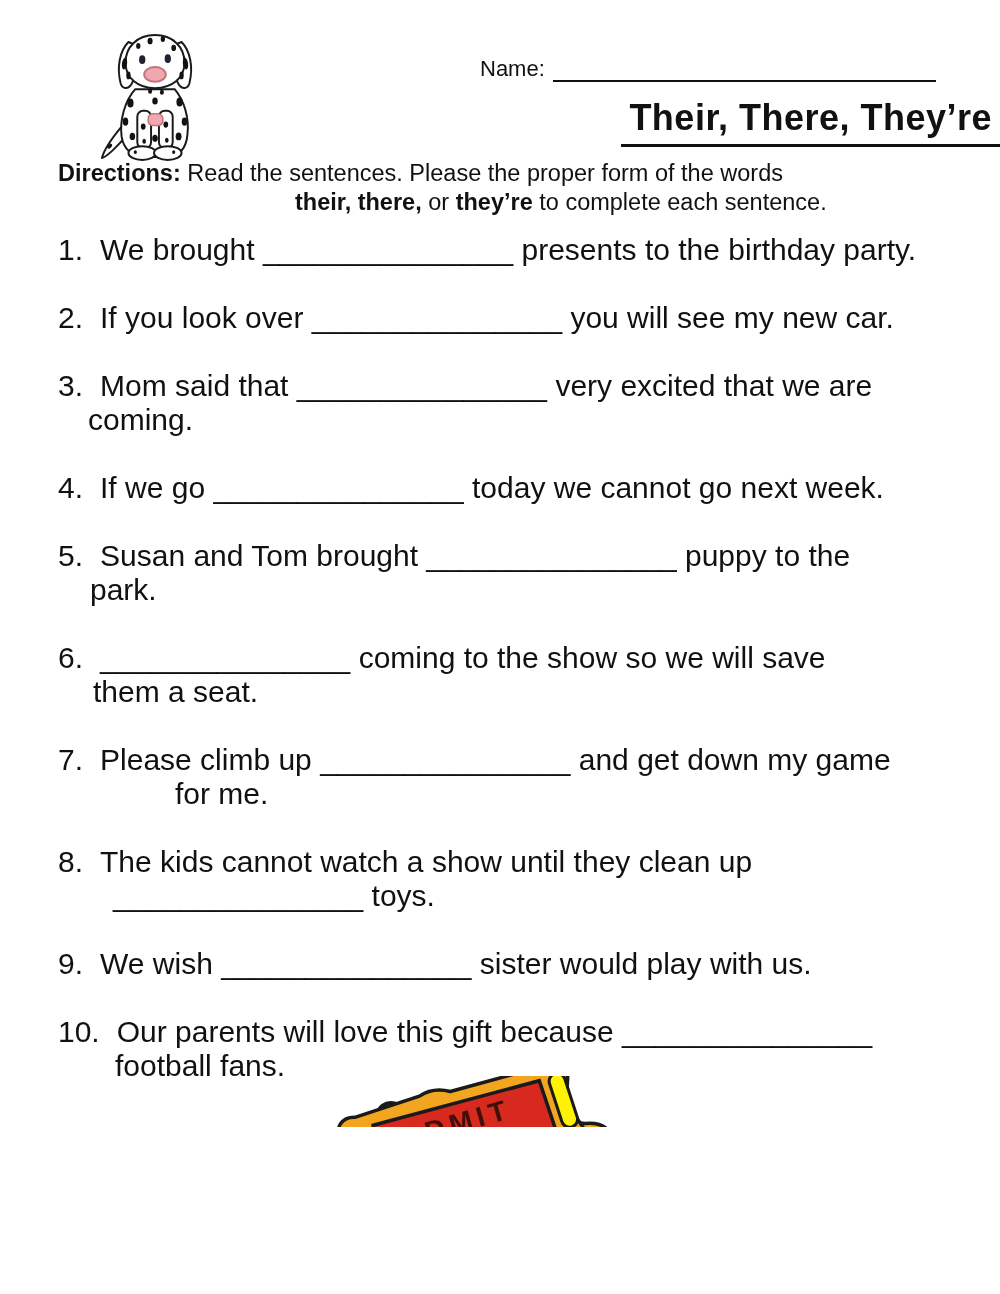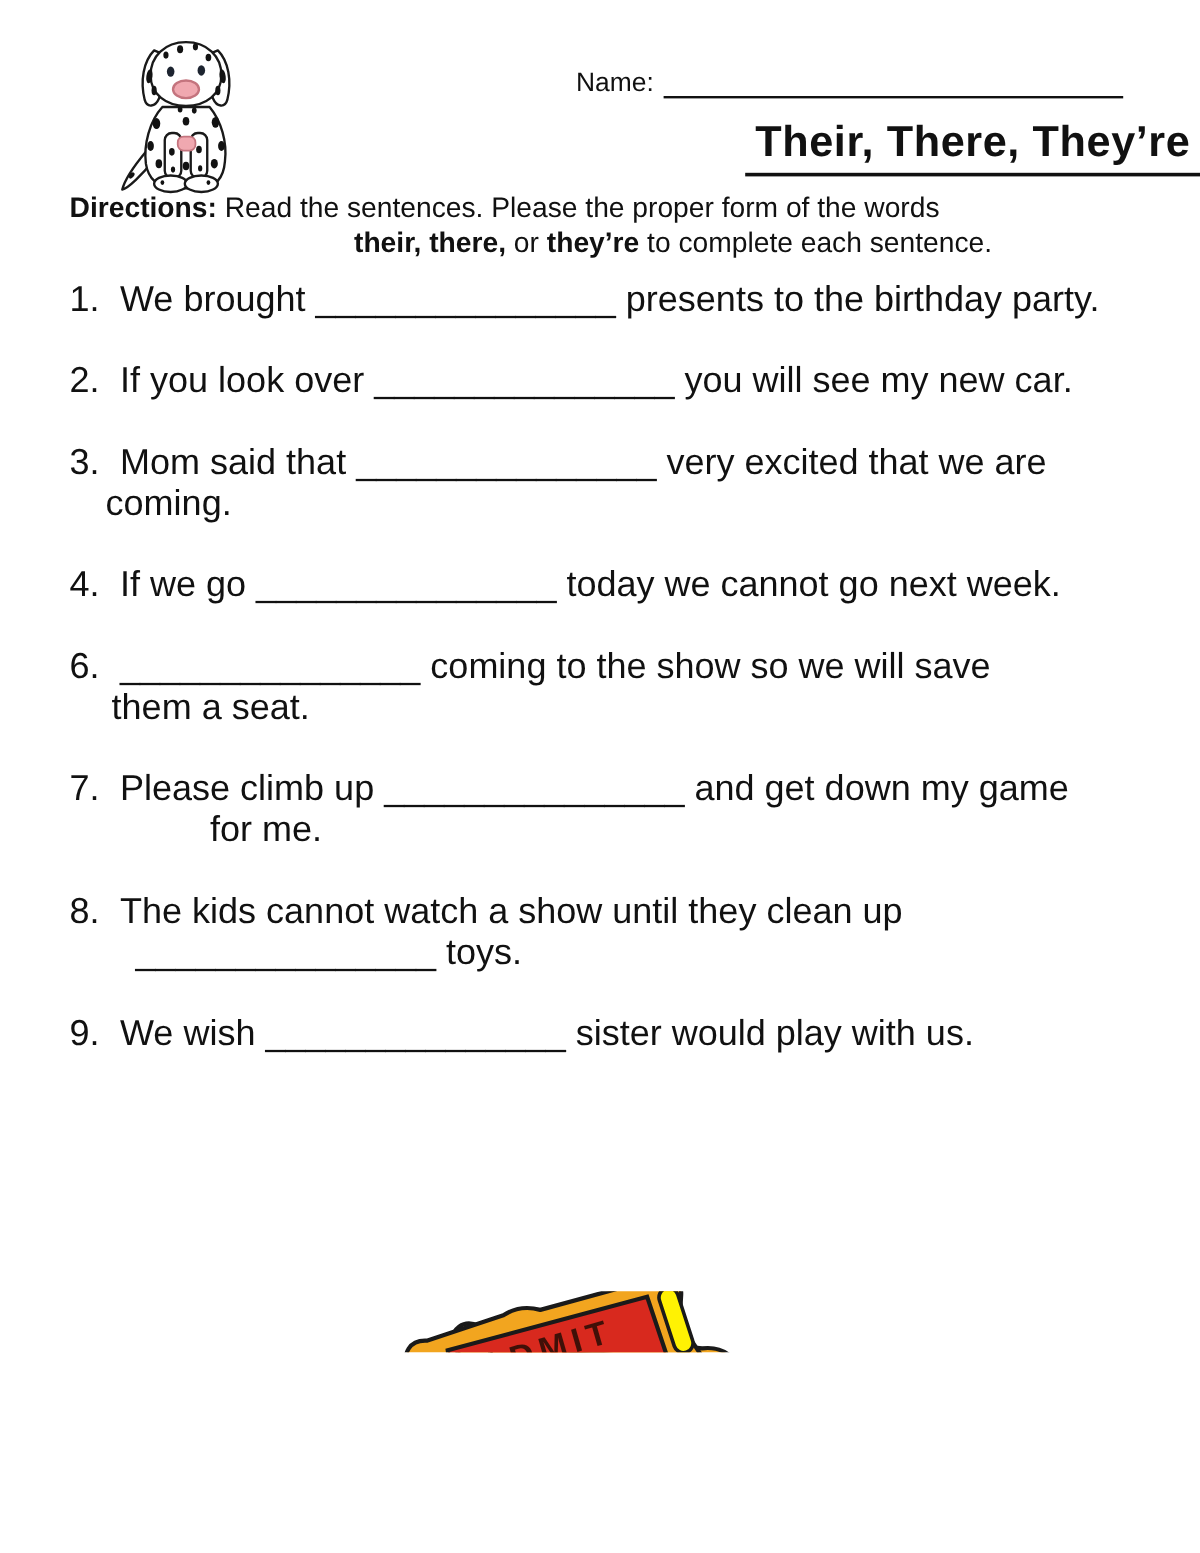--- a/index.html
+++ b/index.html
@@ -113,24 +113,26 @@
   <div class="abs directions">
     <div><b>Directions:</b><span> Read the sentences. Please the proper form of the words</span></div>
     <div class="dir-line2"><b>their, there,</b><span> or </span><b>they’re</b><span> to complete each sentence.</span></div>
   </div>
 
   <div class="abs sentences">
     <div class="sentence"><span class="num">1.</span><span>We brought _______________ presents to the birthday party.</span></div>
     <div class="sentence"><span class="num">2.</span><span>If you look over _______________ you will see my new car.</span></div>
     <div class="sentence"><span class="num">3.</span><span>Mom said that _______________ very excited that we are</span><span class="l2" style="padding-left:30px">coming.</span></div>
     <div class="sentence"><span class="num">4.</span><span>If we go _______________ today we cannot go next week.</span></div>
+    <div class="sentence"><span class="num">5.</span><span>Susan and Tom brought _______________ puppy to the</span><span class="l2" style="padding-left:32px">park.</span></div>
     <div class="sentence"><span class="num">6.</span><span>_______________ coming to the show so we will save</span><span class="l2" style="padding-left:35px">them a seat.</span></div>
     <div class="sentence"><span class="num">7.</span><span>Please climb up _______________ and get down my game</span><span class="l2" style="padding-left:117px">for me.</span></div>
     <div class="sentence"><span class="num">8.</span><span>The kids cannot watch a show until they clean up</span><span class="l2" style="padding-left:55px">_______________ toys.</span></div>
     <div class="sentence"><span class="num">9.</span><span>We wish _______________ sister would play with us.</span></div>
+    <div class="sentence"><span class="num">10.</span><span>Our parents will love this gift because _______________</span><span class="l2" style="padding-left:57px">football fans.</span></div>
   </div>
 
   <svg class="abs ticket" width="312" height="146" viewBox="0 0 312 146">
 
     <g transform="translate(178,84) rotate(7)">
       <path d="M-122,-24 C-127,-38 -116,-47 -103,-43 L-36,-48 C-25,-52 -14,-50 -5,-45 L84,-47 C101,-51 116,-43 112,-29 L107,-13 C105,-5 107,3 112,13 L117,27 C122,41 110,49 97,45 L32,48 C21,52 10,50 1,45 L-85,48 C-102,52 -116,44 -112,30 L-106,15 C-104,7 -106,-1 -111,-11 Z" fill="#F2A51F" stroke="#1a1a1a" stroke-width="3.5" stroke-linejoin="round"></path>
       <polygon points="-90,-30 82,-34 88,28 -95,24" fill="#D8291E" stroke="#1a1a1a" stroke-width="3.5"></polygon>
       <rect x="96" y="-28" width="16" height="56" rx="8" fill="#FFF203" stroke="#1a1a1a" stroke-width="3" transform="rotate(-4)"></rect>
     </g>
 

